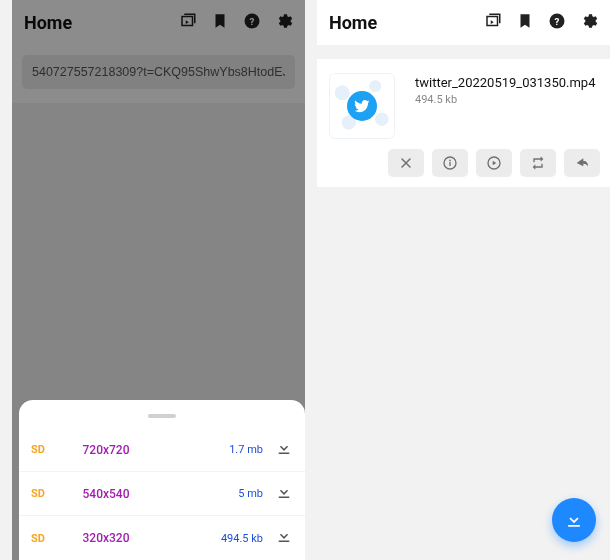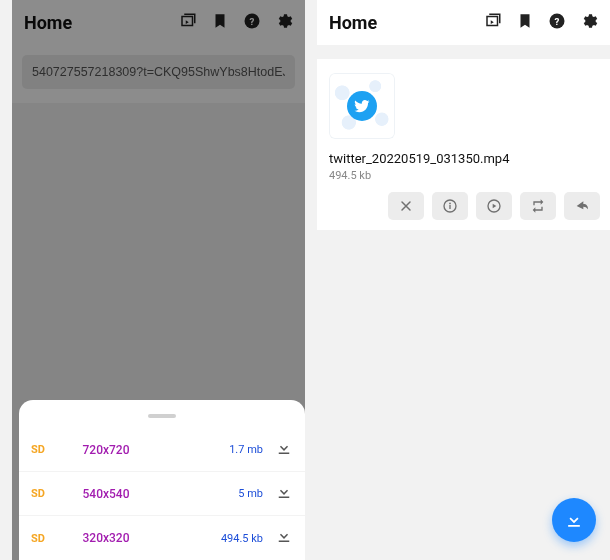--- a/index.html
+++ b/index.html
@@ -108,23 +108,22 @@
   .q-dl { width: 18px; height: 18px; fill: #555; cursor: pointer; }
 
   
   .card {
     margin-top: 14px;
     background: #fff;
     padding: 8px 8px 10px 8px;
   }
   .card-top {
     display: flex;
-    gap: 10px;
+    gap: 20px;
     padding: 6px 4px;
-    flex-direction: column;
   }
   .thumb {
     width: 66px;
     height: 66px;
     border-radius: 6px;
     display: flex;
     align-items: center;
     justify-content: center;
     position: relative;
     background:

